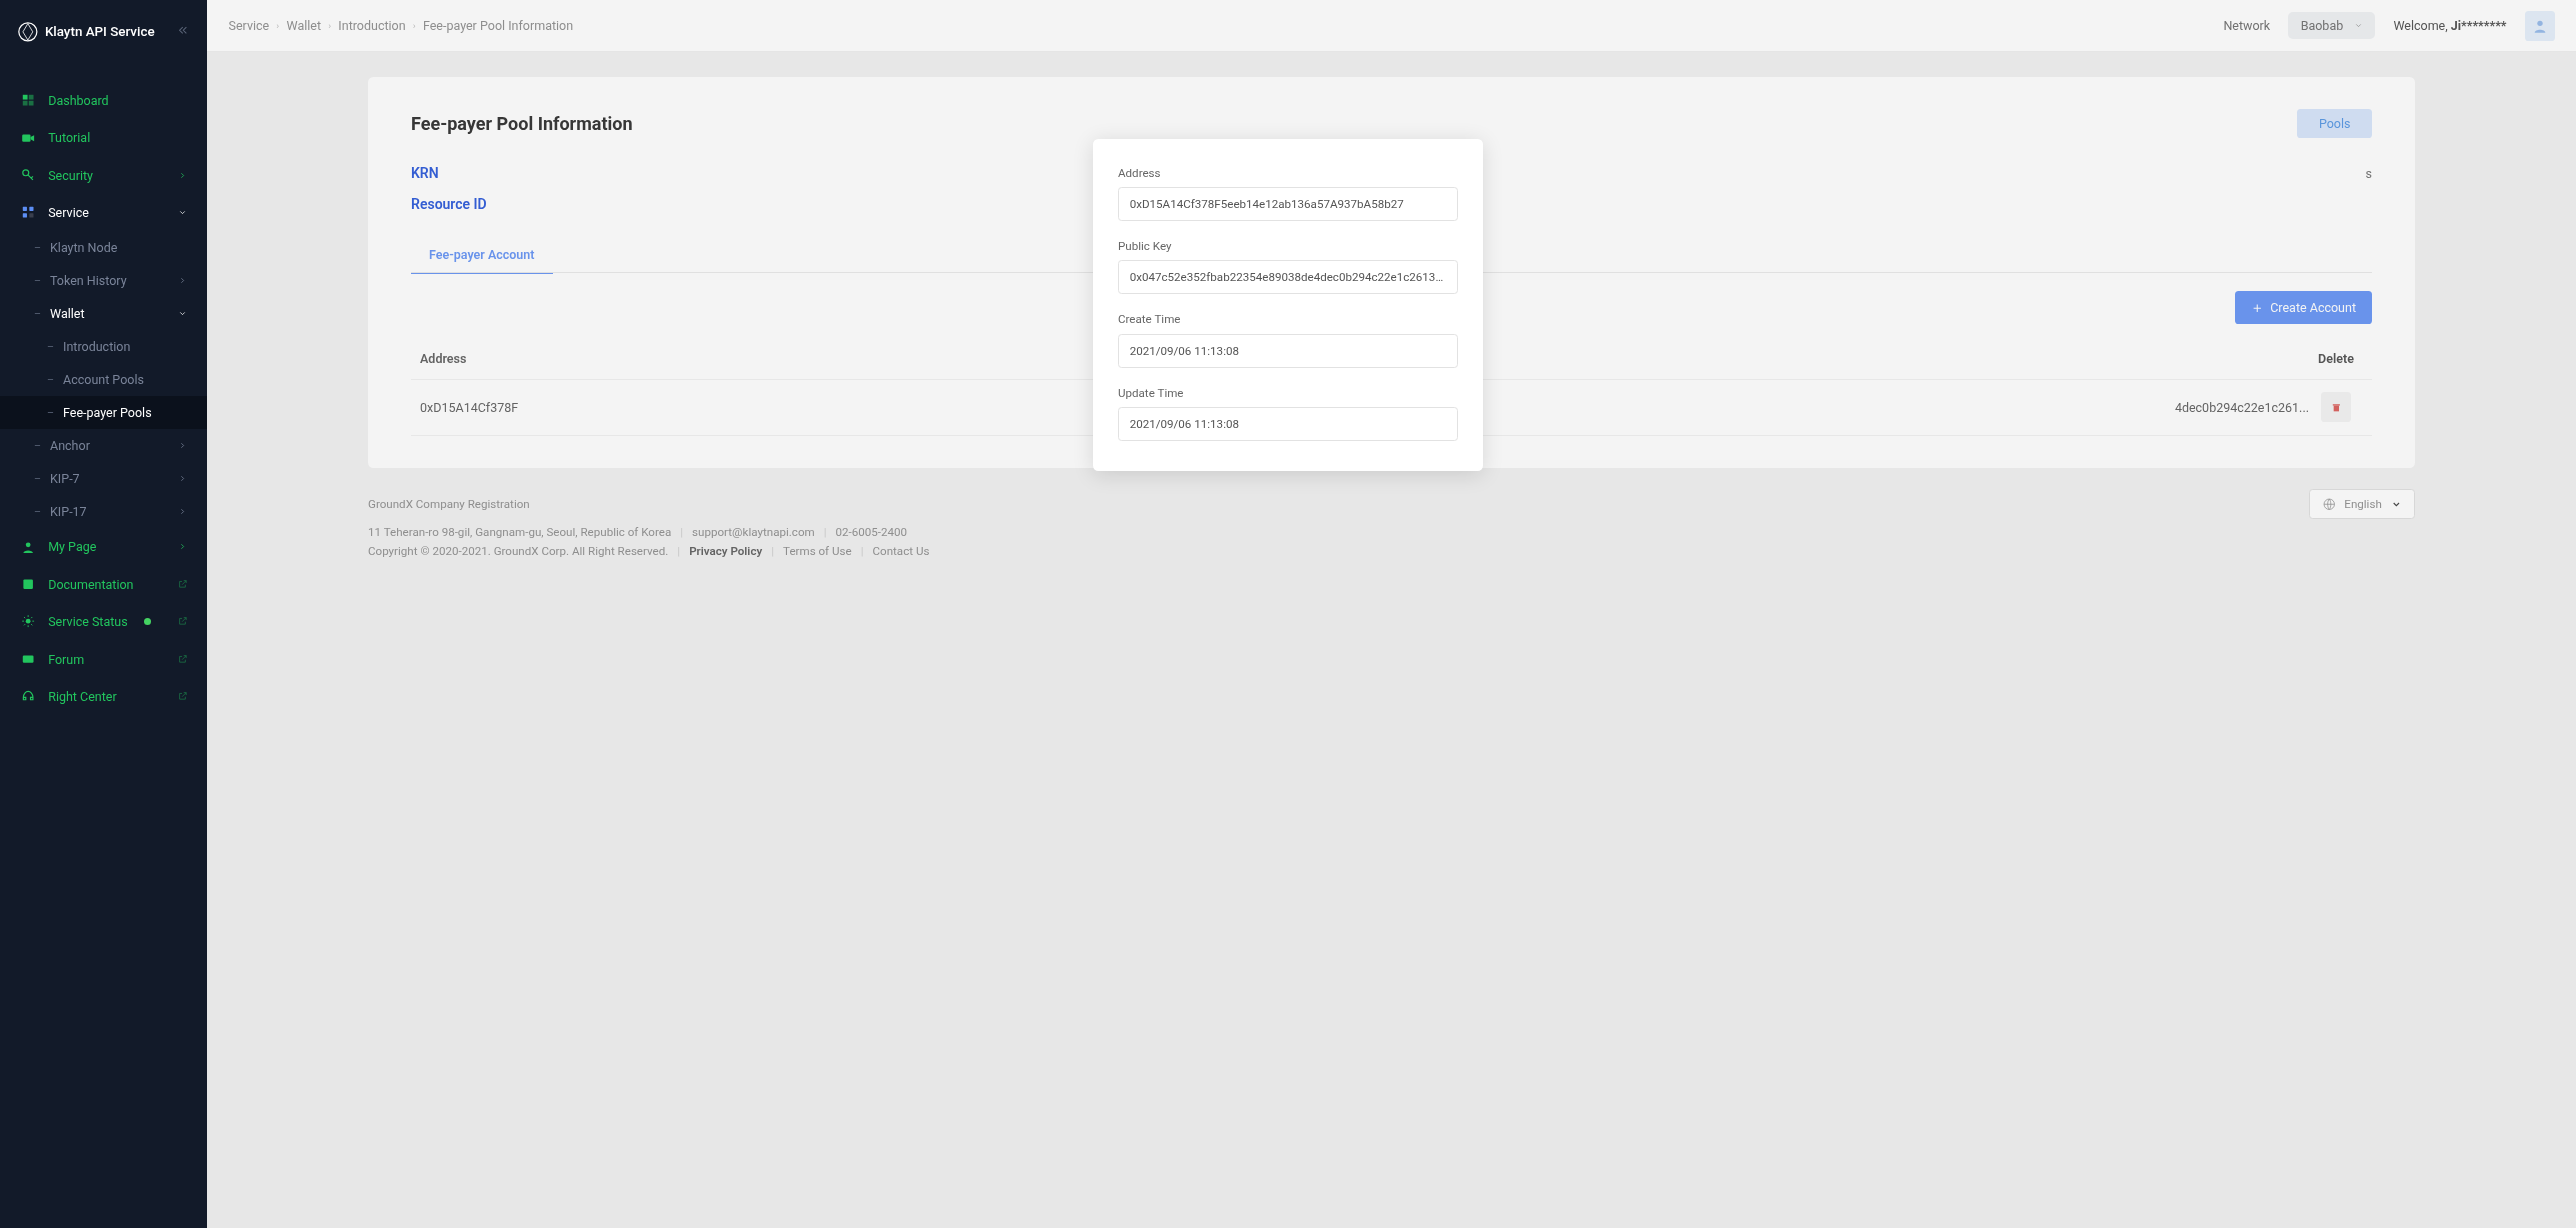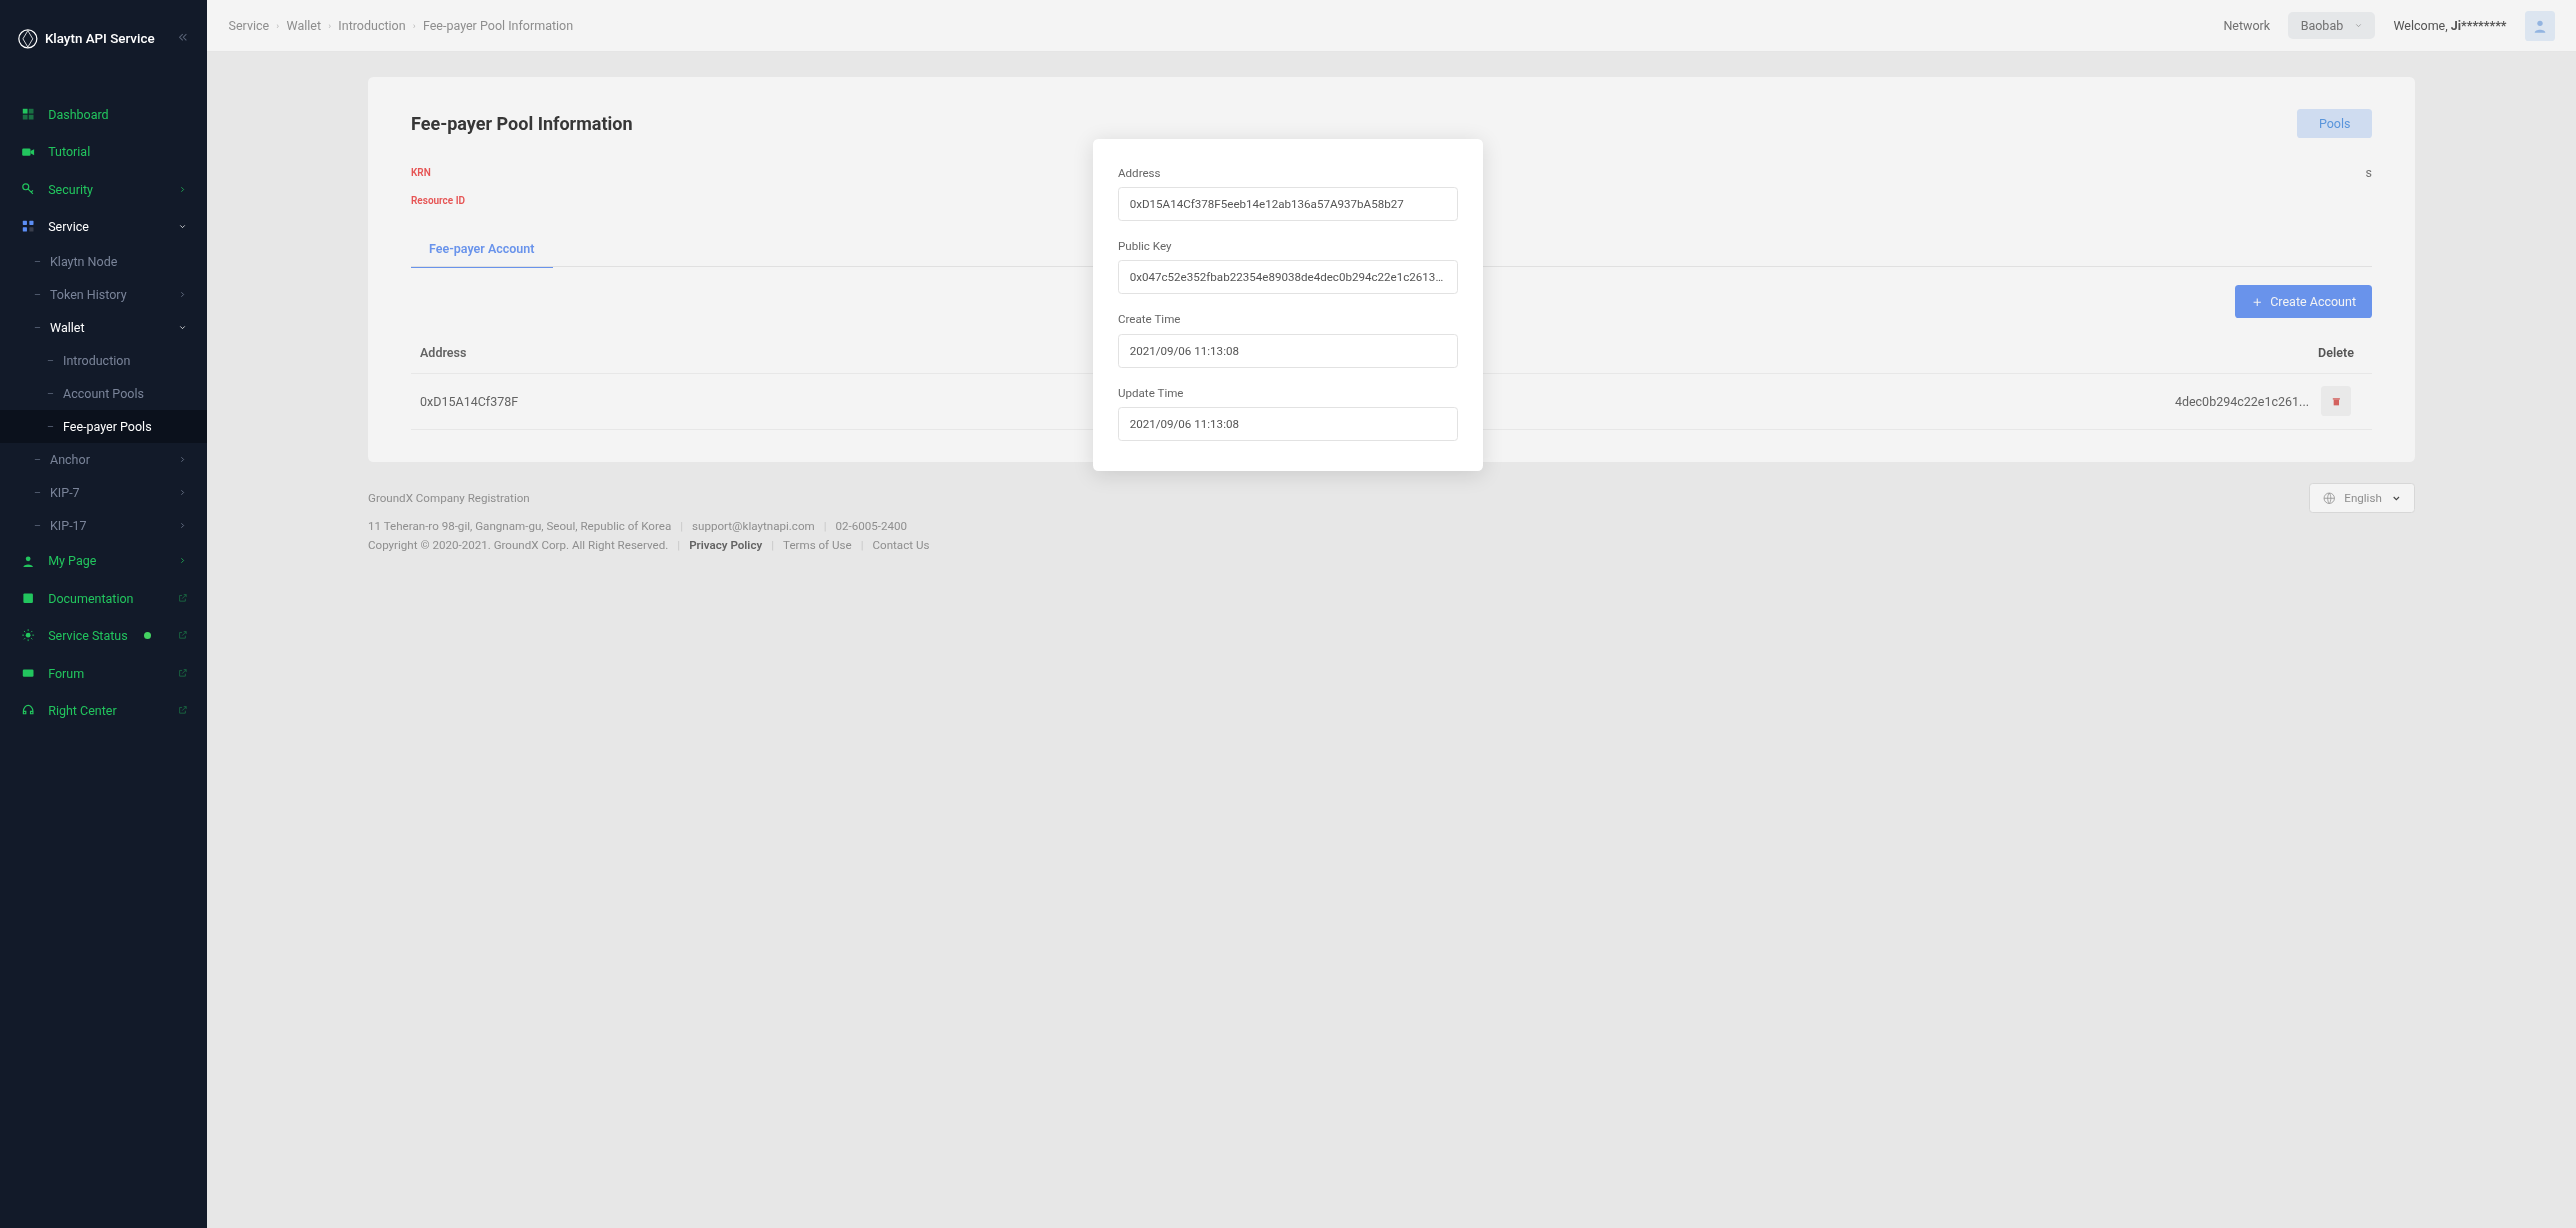--- a/index.html
+++ b/index.html
@@ -1,20 +1,20 @@
 <!DOCTYPE html>
 <html style="font-size:14.3px"><head>
   <meta charset="utf-8">
   <style>
     * { margin: 0; padding: 0; box-sizing: border-box; font-family: -apple-system, BlinkMacSystemFont, "Segoe UI", Roboto, sans-serif; }
     body { background: #f5f5f5; color: #333; display: flex; height: 100vh; overflow: hidden; }
     
     
     .sidebar { width: 207px; background: #121a29; color: #9ba5b7; display: flex; flex-direction: column; flex-shrink: 0; }
-    .sidebar-logo { display: flex; align-items: center; padding: 29px 18px; gap: 7.2px; }
+    .sidebar-logo { display: flex; align-items: center; padding: 22px 18px; gap: 7.2px; }
     .logo-icon { width: 19.7px; height: 19.7px; }
     .logo-text { color: #fff; font-size: 13.4px; font-weight: 500; }
     .collapse-btn { margin-left: auto; color: #5a6478; cursor: pointer; }
     .nav { flex: 1; overflow-y: auto; padding-top: 18px; }
     .nav-item { display: flex; align-items: center; padding: 10.7px 19.7px; cursor: pointer; gap: 12.5px; font-size: 12.5px; color: #22c55e; position: relative; }
     .nav-item .nav-icon { width: 16px; height: 16px; display: flex; align-items: center; justify-content: center; }
     .nav-item .chevron { margin-left: auto; }
     .nav-subitem { display: flex; align-items: center; padding: 9px 19.7px 9px 34px; cursor: pointer; gap: 9px; font-size: 12.5px; color: #7a8499; }
     .nav-subitem .dash { color: #5a6478; font-size: 10.7px; }
     .nav-subitem.level3 { padding-left: 47px; }
@@ -39,21 +39,21 @@
     
     .content-wrap { flex: 1; overflow-y: auto; position: relative; }
     .content-overlay { position: absolute; inset: 0; background: rgba(180,180,180,0.15); pointer-events: none; z-index: 1; }
     .content { padding: 25px 161px 36px 161px; position: relative; }
     .card { background: #fff; border-radius: 5.4px; padding: 32px 43px; }
     .card-header { display: flex; align-items: center; justify-content: space-between; margin-bottom: 27px; }
     .card-title { font-size: 18px; font-weight: 700; color: #222; }
     .list-btn { background: #d4e3fb; color: #4a90e2; padding: 7.2px 21.5px; border-radius: 3.6px; font-size: 12.5px; border: none; cursor: pointer; }
     
     .info-row { display: flex; align-items: center; margin-bottom: 14.3px; }
-    .info-label { width: 107px; font-size: 10px; font-weight: 600; color: #ef4444; }
+    .info-label { width: 107px; font-size: 14px; font-weight: 600; color: #1d4ed8; }
     .info-value { font-size: 12.5px; color: #666; }
     
     .tabs { border-bottom: 1.8px solid #e8e8e8; margin-top: 25px; margin-bottom: 18px; }
     .tab { display: inline-block; padding: 10.7px 18px; font-size: 12.5px; color: #5c8ef5; font-weight: 600; border-bottom: 1.8px solid #5c8ef5; margin-bottom: -1.8px; cursor: pointer; }
     
     .create-btn-row { display: flex; justify-content: flex-end; margin-bottom: 14.3px; }
     .create-btn { background: #5c8ef5; color: #fff; padding: 9px 16px; border-radius: 3.6px; font-size: 12.5px; border: none; cursor: pointer; display: flex; align-items: center; gap: 7.2px; }
     
     .table { width: 100%; }
     .table-row { display: flex; align-items: center; padding: 12.5px 9px; border-bottom: 0.9px solid #f0f0f0; }

